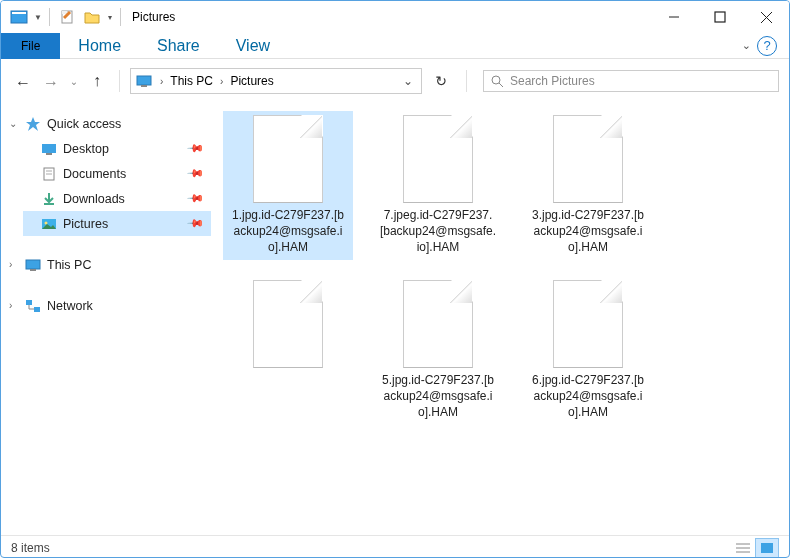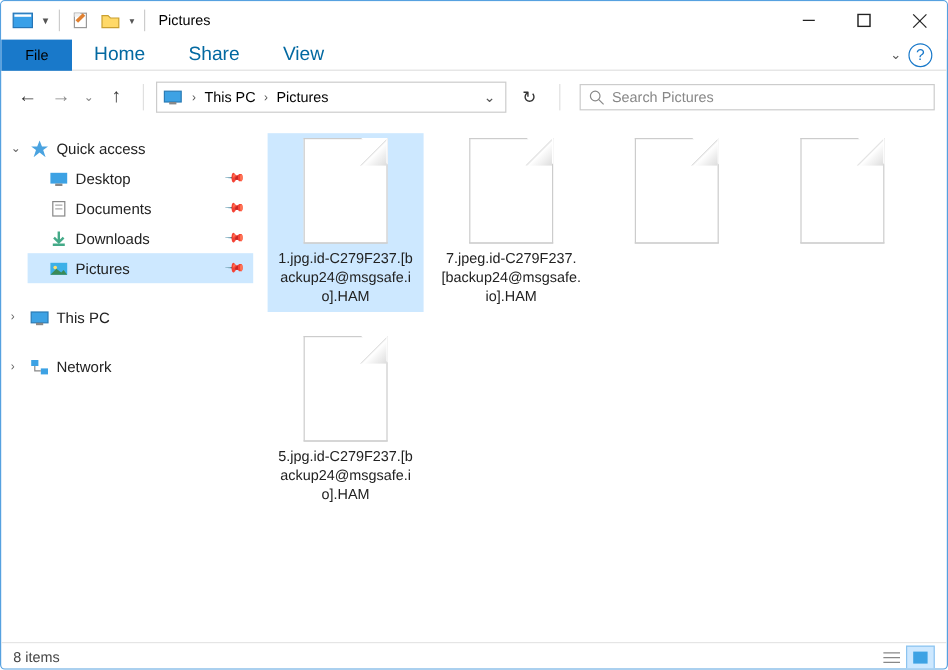--- a/index.html
+++ b/index.html
@@ -36,21 +36,21 @@
 .main { display: flex; height: 430px; margin-top: 6px; }
 .sidebar { width: 214px; padding: 6px 4px 6px 22px; font-size: 12.5px; color: #222; }
 .nav-item { display: flex; align-items: center; height: 25px; padding: 0 8px 0 2px; gap: 6px; position: relative; }
 .nav-item.selected { background: #cde8ff; }
 .nav-item .expand { position: absolute; left: -14px; font-size: 10px; color: #666; }
 .nav-item .ico { width: 16px; height: 16px; flex-shrink: 0; }
 .nav-item .pin { margin-left: auto; color: #888; font-size: 11px; transform: rotate(45deg); }
 .nav-group-gap { height: 16px; }
 .indent { padding-left: 18px; }
 
-.content { flex: 1; padding: 6px 8px; display: flex; flex-wrap: wrap; align-content: flex-start; gap: 16px 8px; overflow: auto; }
+.content { flex: 1; padding: 6px 8px; display: flex; flex-wrap: wrap; align-content: flex-start; gap: 16px 20px; overflow: auto; }
 .file-item { width: 130px; display: flex; flex-direction: column; align-items: center; padding: 4px; }
 .file-item.selected { background: #cde8ff; }
 .file-icon { width: 70px; height: 88px; margin-bottom: 4px; background: #fff; border: 1px solid #ccc; border-bottom-color: #bbb; position: relative; }
 .file-icon .corner { position: absolute; top: 0; right: 0; width: 22px; height: 22px; background: linear-gradient(135deg, transparent 49%, #ddd 50%, #fff 55%, #ddd 100%); }
 .file-icon::before { content: ""; position: absolute; top: -1px; right: -1px; width: 0; height: 0; border-top: 22px solid #fff; border-left: 22px solid transparent; }
 .file-label { font-size: 12px; text-align: center; color: #222; line-height: 1.35; word-break: break-all; padding: 0 2px; }
 
 .status-bar { height: 24px; border-top: 1px solid #e5e5e5; display: flex; align-items: center; padding: 0 10px; font-size: 12px; color: #444; }
 .view-toggles { margin-left: auto; display: flex; gap: 0; }
 .vt { width: 24px; height: 20px; display: flex; align-items: center; justify-content: center; border: 1px solid transparent; }
@@ -226,31 +226,38 @@
       <div class="file-item">
     <div class="file-icon">
           <div class="corner"></div>
         </div>
     <div class="file-label">7.jpeg.id-C279F237.[backup24@msgsafe.io].HAM</div>
       </div>
       <div class="file-item">
     <div class="file-icon">
           <div class="corner"></div>
         </div>
+    <div class="file-label">3.jpg.id-C279F237.[backup24@msgsafe.io].HAM</div>
       </div>
       <div class="file-item">
     <div class="file-icon">
           <div class="corner"></div>
         </div>
       </div>
       <div class="file-item">
     <div class="file-icon">
           <div class="corner"></div>
         </div>
     <div class="file-label">5.jpg.id-C279F237.[backup24@msgsafe.io].HAM</div>
+      </div>
+      <div class="file-item">
+    <div class="file-icon">
+          <div class="corner"></div>
+        </div>
+    <div class="file-label">6.jpg.id-C279F237.[backup24@msgsafe.io].HAM</div>
       </div>
     </div>
 </div>
 
 <div class="status-bar">
   <span>8 items</span>
   <div class="view-toggles">
     <div class="vt">
       <svg width="14" height="12">
           <line x1="0" y1="2" x2="14" y2="2" stroke="#888"></line>

